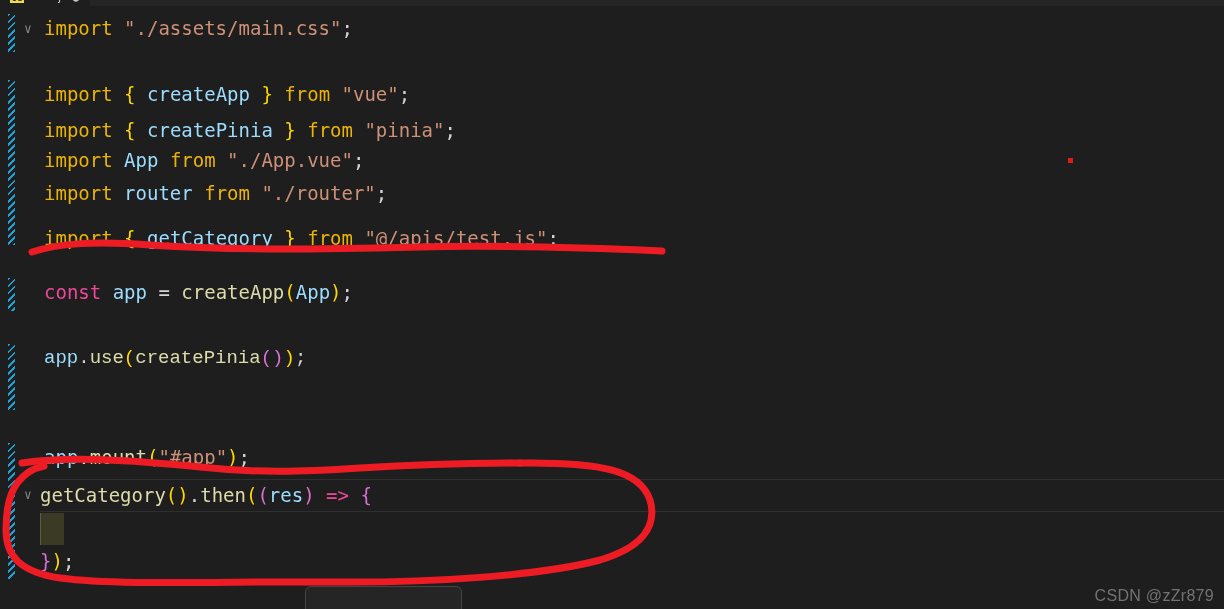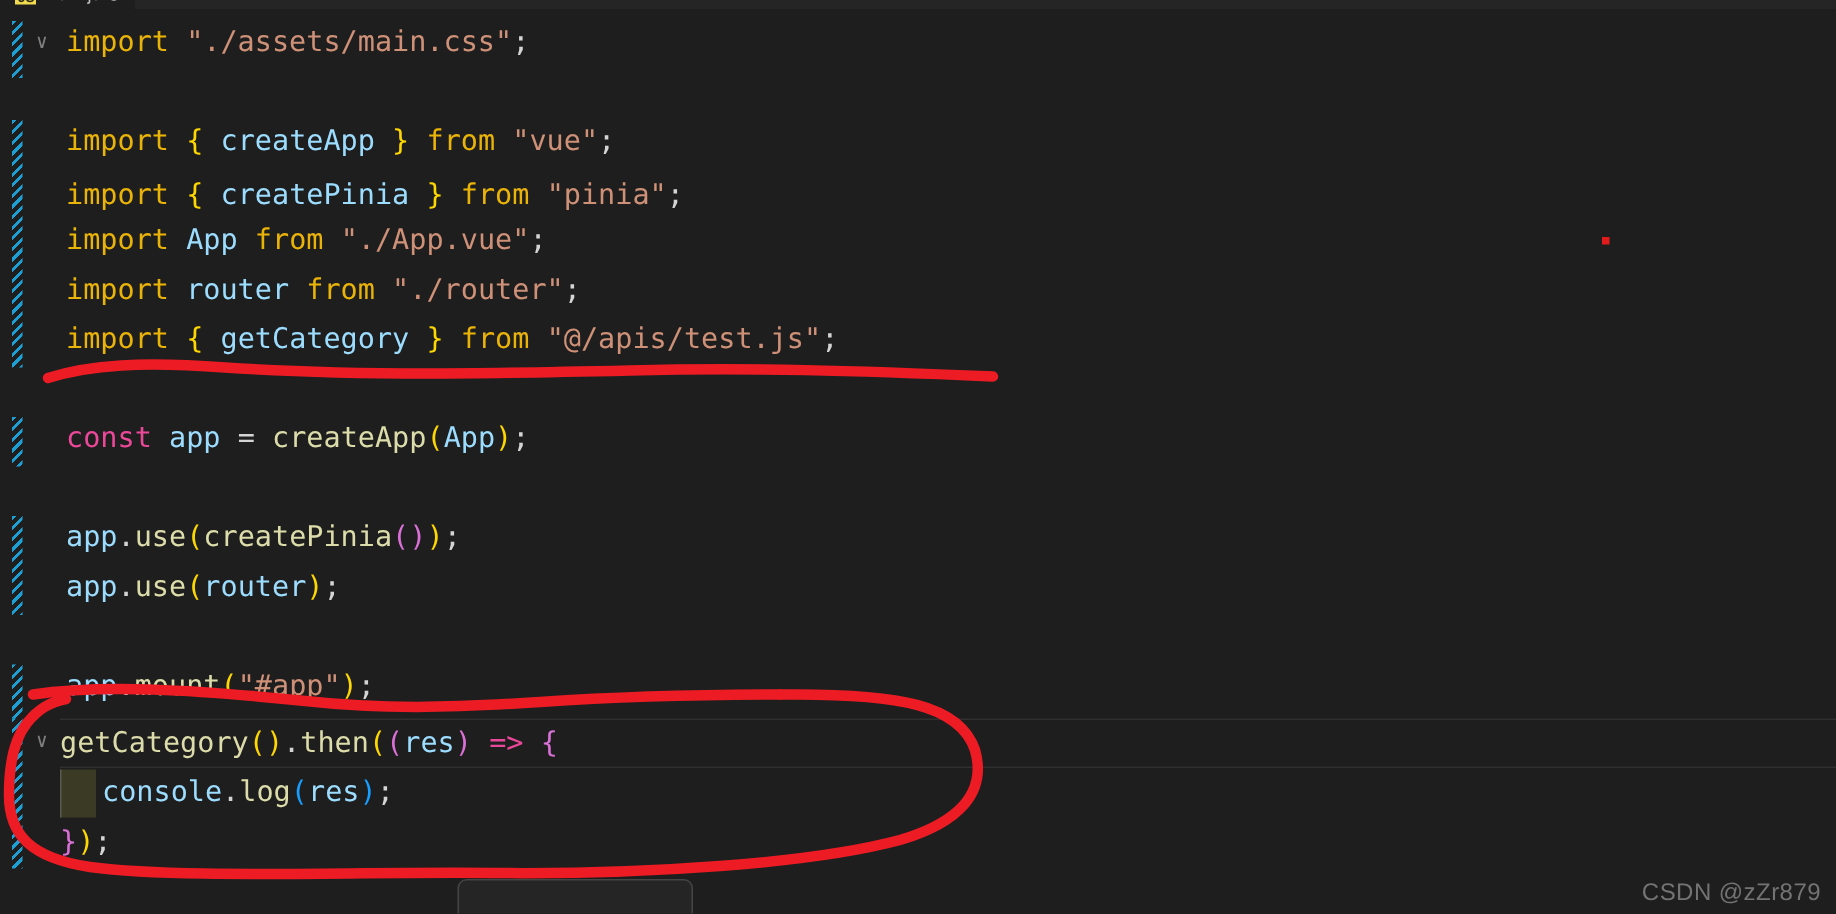--- a/index.html
+++ b/index.html
@@ -108,33 +108,31 @@
     <div class="line" style="top:6px;"><span class="code"><span class="kw">import</span> <span class="str">"./assets/main.css"</span><span class="pn">;</span></span></div>
 
     <div class="line" style="top:72px;"><span class="code"><span class="kw">import</span> <span class="br">{</span> <span class="var">createApp</span> <span class="br">}</span> <span class="kw">from</span> <span class="str">"vue"</span><span class="pn">;</span></span></div>
 
     <div class="line" style="top:108px;"><span class="code"><span class="kw">import</span> <span class="br">{</span> <span class="var">createPinia</span> <span class="br">}</span> <span class="kw">from</span> <span class="str">"pinia"</span><span class="pn">;</span></span></div>
 
     <div class="line" style="top:138px;"><span class="code"><span class="kw">import</span> <span class="var">App</span> <span class="kw">from</span> <span class="str">"./App.vue"</span><span class="pn">;</span></span></div>
 
     <div class="line" style="top:171px;"><span class="code"><span class="kw">import</span> <span class="var">router</span> <span class="kw">from</span> <span class="str">"./router"</span><span class="pn">;</span></span></div>
 
-    <div class="line" style="top:204px;"><span class="code"><span class="kw">import</span> <span class="br">{</span> <span class="var">getCategory</span> <span class="br">}</span> <span class="kw">from</span> <span class="str">"@/apis/test.js"</span><span class="pn">;</span></span></div>
+    <div class="line" style="top:216px;"><span class="code"><span class="kw">import</span> <span class="br">{</span> <span class="var">getCategory</span> <span class="br">}</span> <span class="kw">from</span> <span class="str">"@/apis/test.js"</span><span class="pn">;</span></span></div>
 
     <div class="line" style="top:270px;"><span class="code"><span class="op">const</span> <span class="var">app</span> <span class="pn">=</span> <span class="fn">createApp</span><span class="br">(</span><span class="var">App</span><span class="br">)</span><span class="pn">;</span></span></div>
 
-    <div class="line" style="top:336px;"><span class="code"><span class="var">app</span><span class="pn">.</span><span class="fn">use</span><span class="br">(</span><span class="fn">createPinia</span><span class="brp">()</span><span class="br">)</span><span class="pn">;</span></span></div>
+    <div class="line" style="top:336px;font-family:Liberation Mono, monospace;"><span class="code"><span class="var">app</span><span class="pn">.</span><span class="fn">use</span><span class="br">(</span><span class="fn">createPinia</span><span class="brp">()</span><span class="br">)</span><span class="pn">;</span></span></div>
 
-    <div class="line" style="top:369px;"><span class="code"><span class="var">app</span><span class="pn">.</span><span class="fn">use</span><span class="br">(</span><span class="var">router</span><span class="br">)</span><span class="pn">;</span></span></div>
 
     <div class="line" style="top:435px;"><span class="code"><span class="var">app</span><span class="pn">.</span><span class="fn">mount</span><span class="br">(</span><span class="str">"#app"</span><span class="br">)</span><span class="pn">;</span></span></div>
 
     <div class="line" style="top:473px;"><span class="code" style="left:40px;"><span class="fn">getCategory</span><span class="br">()</span><span class="pn">.</span><span class="fn">then</span><span class="br">(</span><span class="brp">(</span><span class="var">res</span><span class="brp">)</span> <span class="op">=&gt;</span> <span class="brp">{</span></span></div>
 
-    <div class="line" style="top:506px;"><span class="code" style="left:68px;"><span class="var">console</span><span class="pn">.</span><span class="fn">log</span><span class="brb">(</span><span class="var">res</span><span class="brb">)</span><span class="pn">;</span></span></div>
 
     <div class="line" style="top:539px;"><span class="code" style="left:40px;"><span class="brp">}</span><span class="br">)</span><span class="pn">;</span></span></div>
   </div>
 
   <div class="popup"></div>
 
   <div class="reddot"></div>
 
   <svg class="annot" viewBox="0 0 1224 609" xmlns="http://www.w3.org/2000/svg">
     <g fill="none" stroke="#ed1c24" stroke-width="7" stroke-linecap="round" stroke-linejoin="round">

